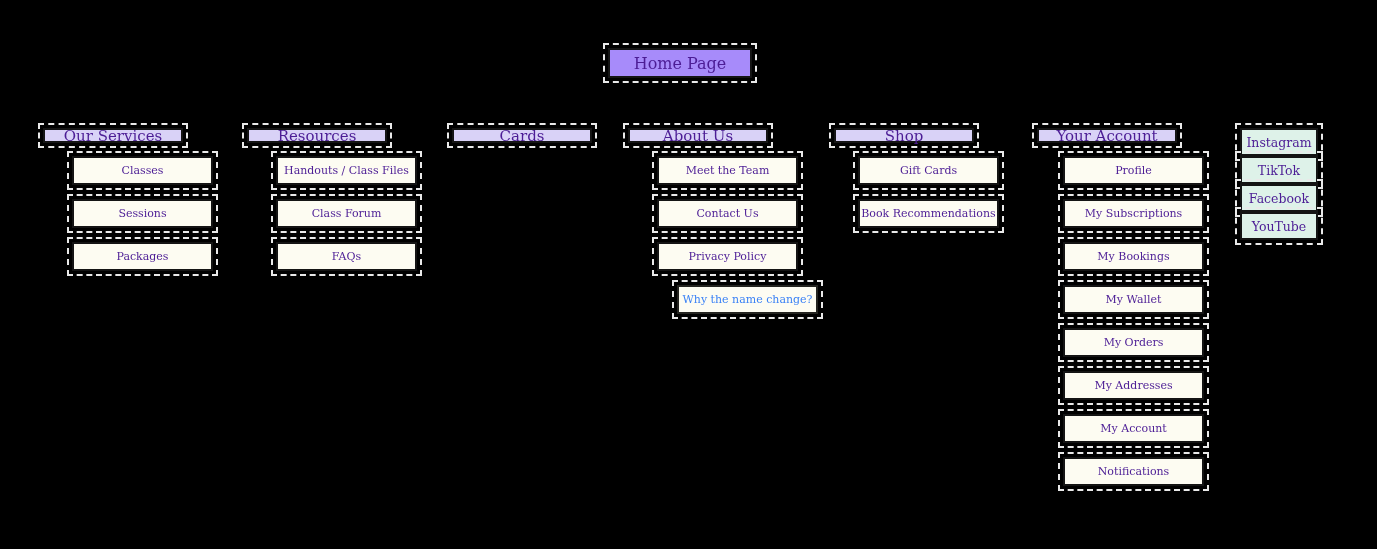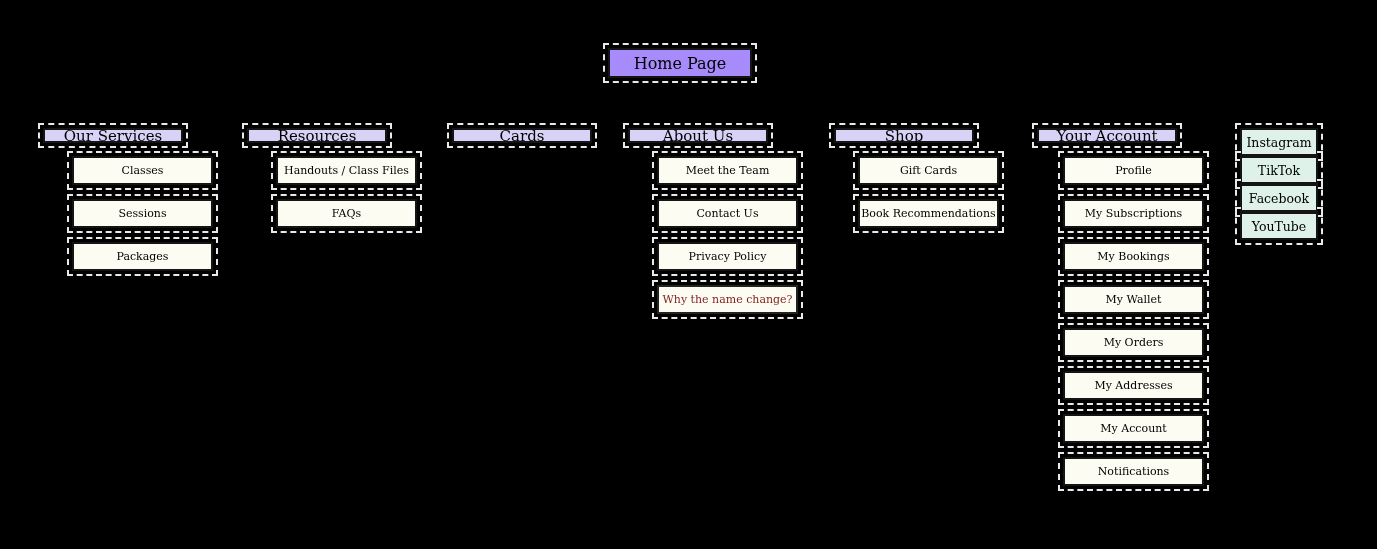--- a/index.html
+++ b/index.html
@@ -13,21 +13,21 @@
     overflow: hidden;
   }
   .box {
     background: #fdfcf2;
     border: 2px solid #141414;
     outline: 2px dashed #e9e9e9;
     outline-offset: 3px;
     display: flex;
     align-items: center;
     justify-content: center;
-    color: #000000;
+    color: #4c1d95;
     text-align: center;
     white-space: nowrap;
   }
   .root-node {
     position: absolute;
     left: 608px;
     top: 48px;
     width: 144px;
     height: 30px;
     background: #a78bfa;
@@ -53,21 +53,21 @@
     margin-top: 13px;
     margin-left: 29px;
   }
   .col-shop .children { margin-left: 24px; }
   .col-your-account .children { margin-left: 26px; }
   .item-node {
     width: 141px;
     height: 29px;
     font-size: 11px;
   }
-  .item-node.muted { color: #7f1d1d; border-color: #23231f; }
+  .item-node.muted { color: #3b82f6; border-color: #23231f; margin-left: 20px; }
   .social-col {
     position: absolute;
     left: 1240px;
     top: 128px;
     display: flex;
     flex-direction: column;
   }
   .social-node {
     width: 78px;
     height: 28px;
@@ -103,20 +103,23 @@
 
   <div class="col col-resources">
     <div class="box header-node">
       <span>Resources</span>
     </div>
     <div class="children">
       <div class="box item-node">
         <span>Handouts / Class Files</span>
       </div>
       <div class="box item-node">
+        <span>Class Forum</span>
+      </div>
+      <div class="box item-node">
         <span>FAQs</span>
       </div>
     </div>
   </div>
 
   <div class="col col-blog">
     <div class="box header-node">
       <span>Cards</span>
     </div>
   </div>

